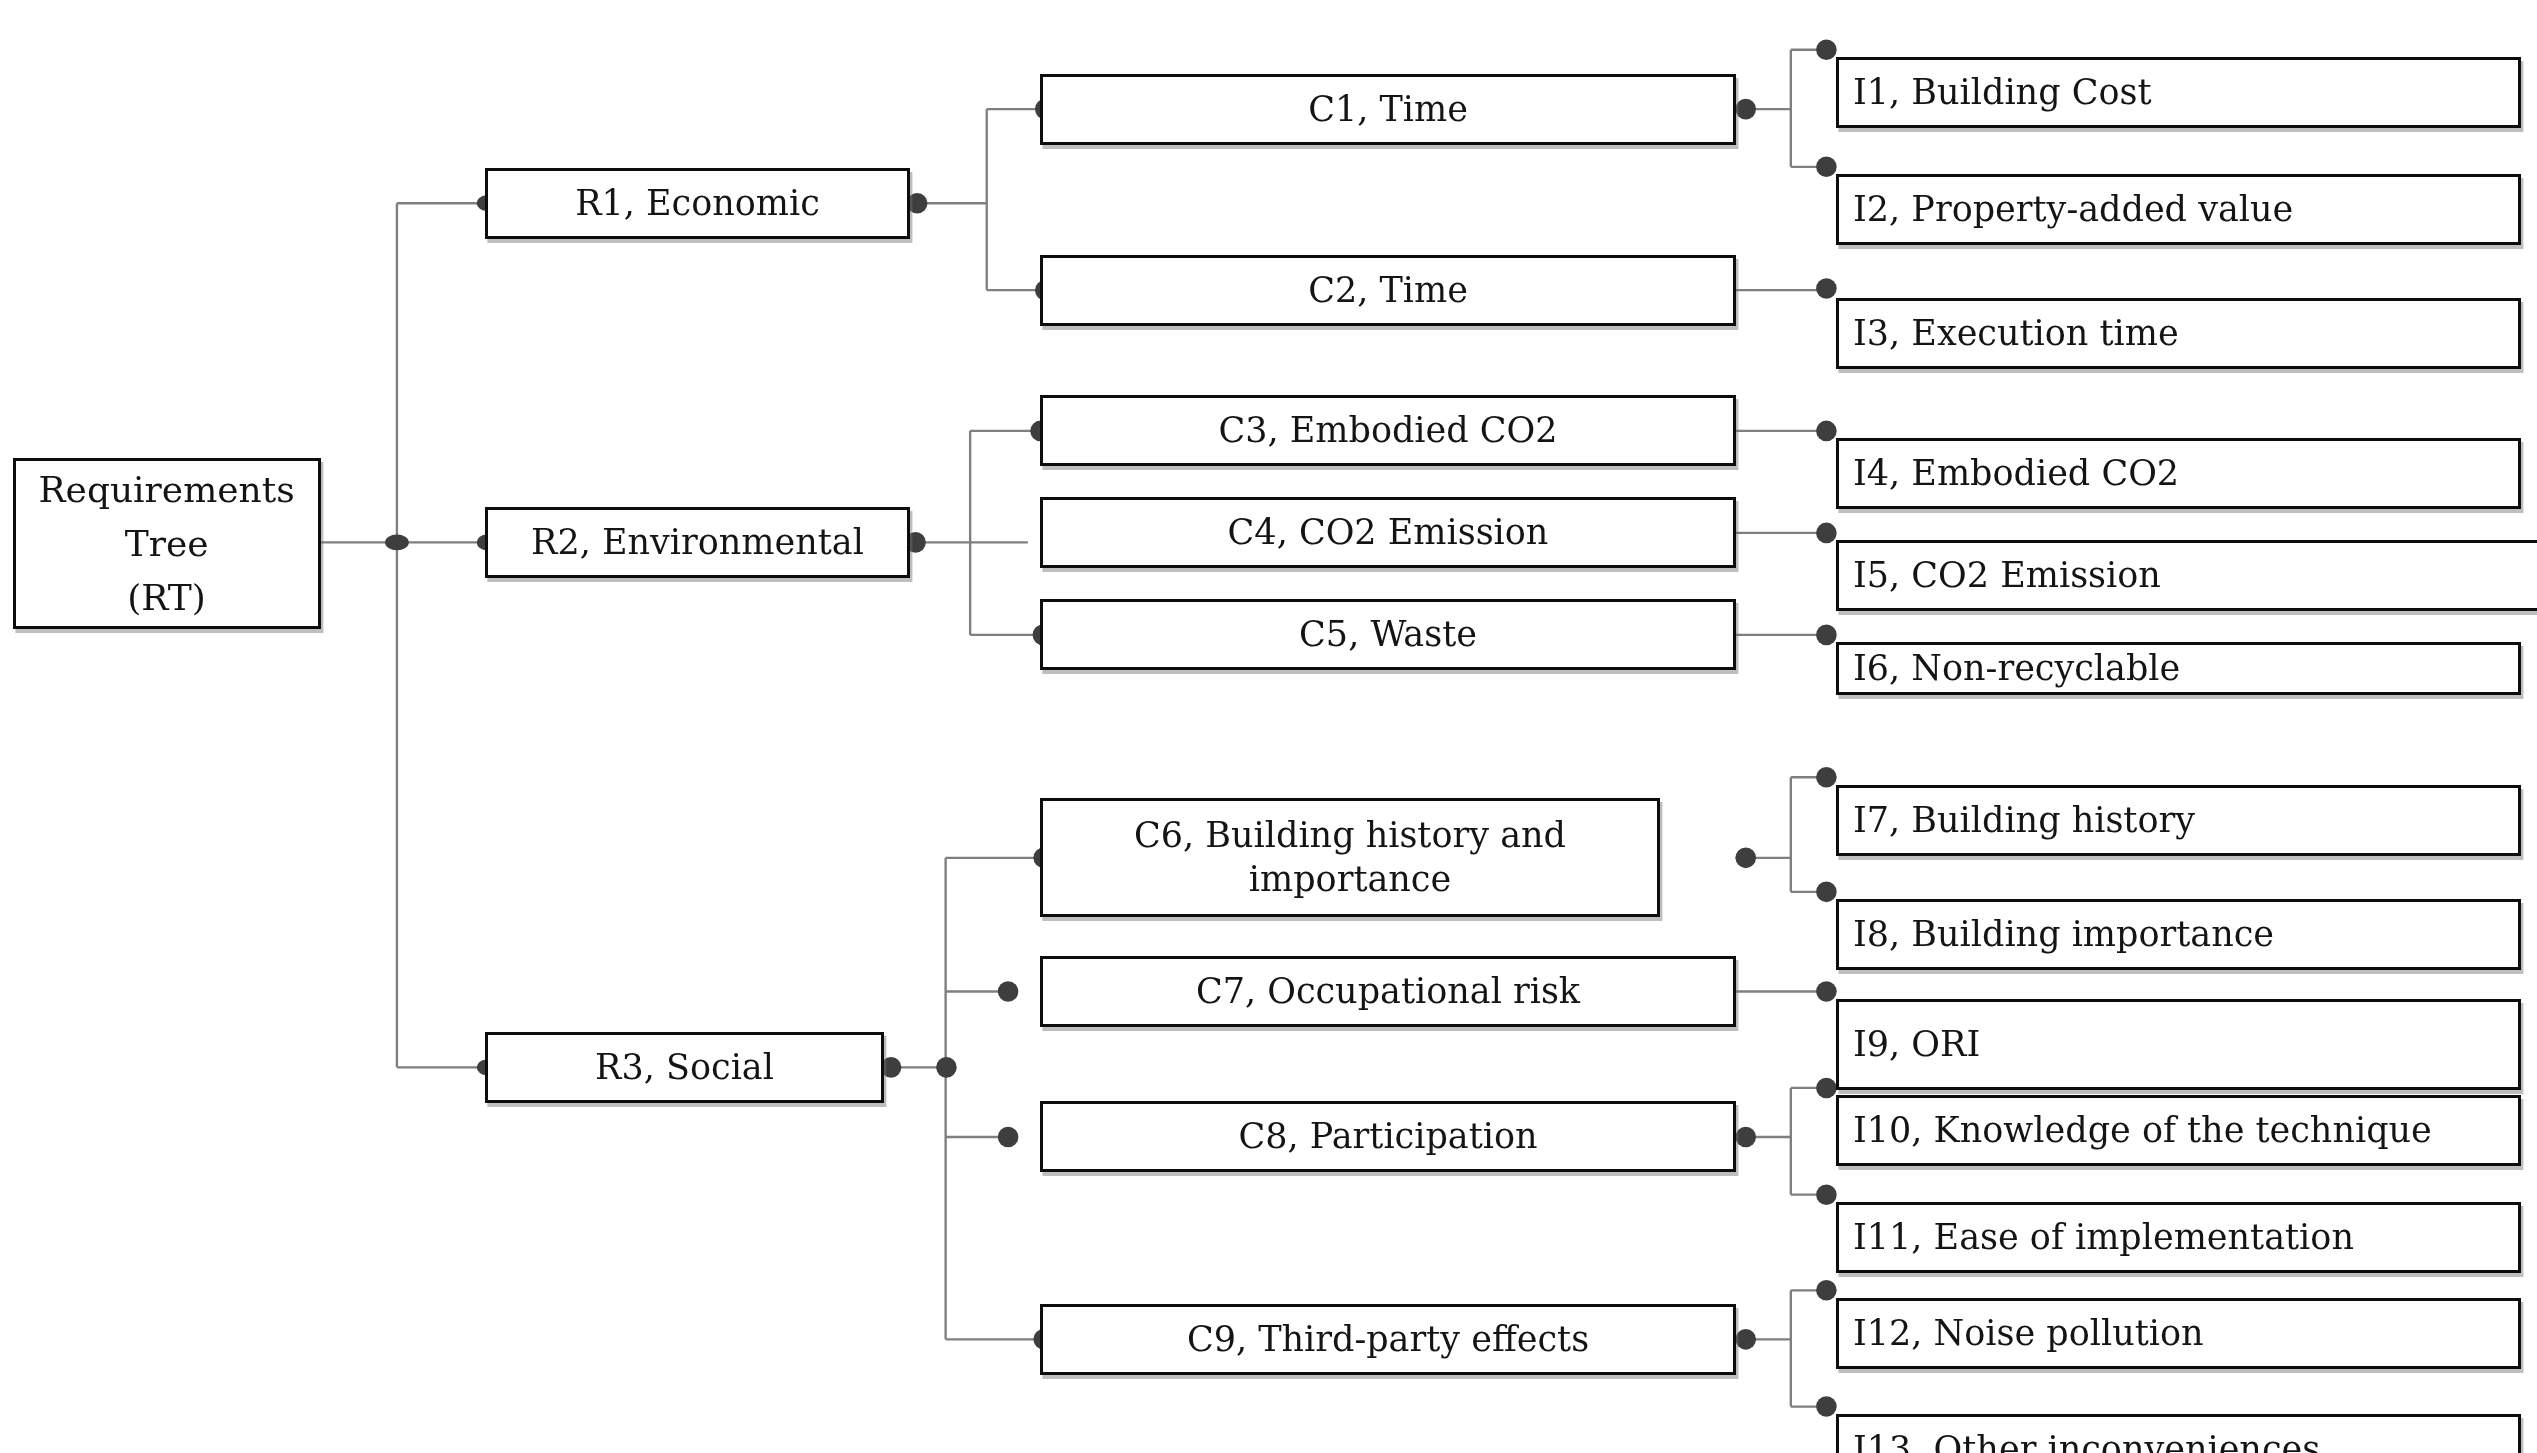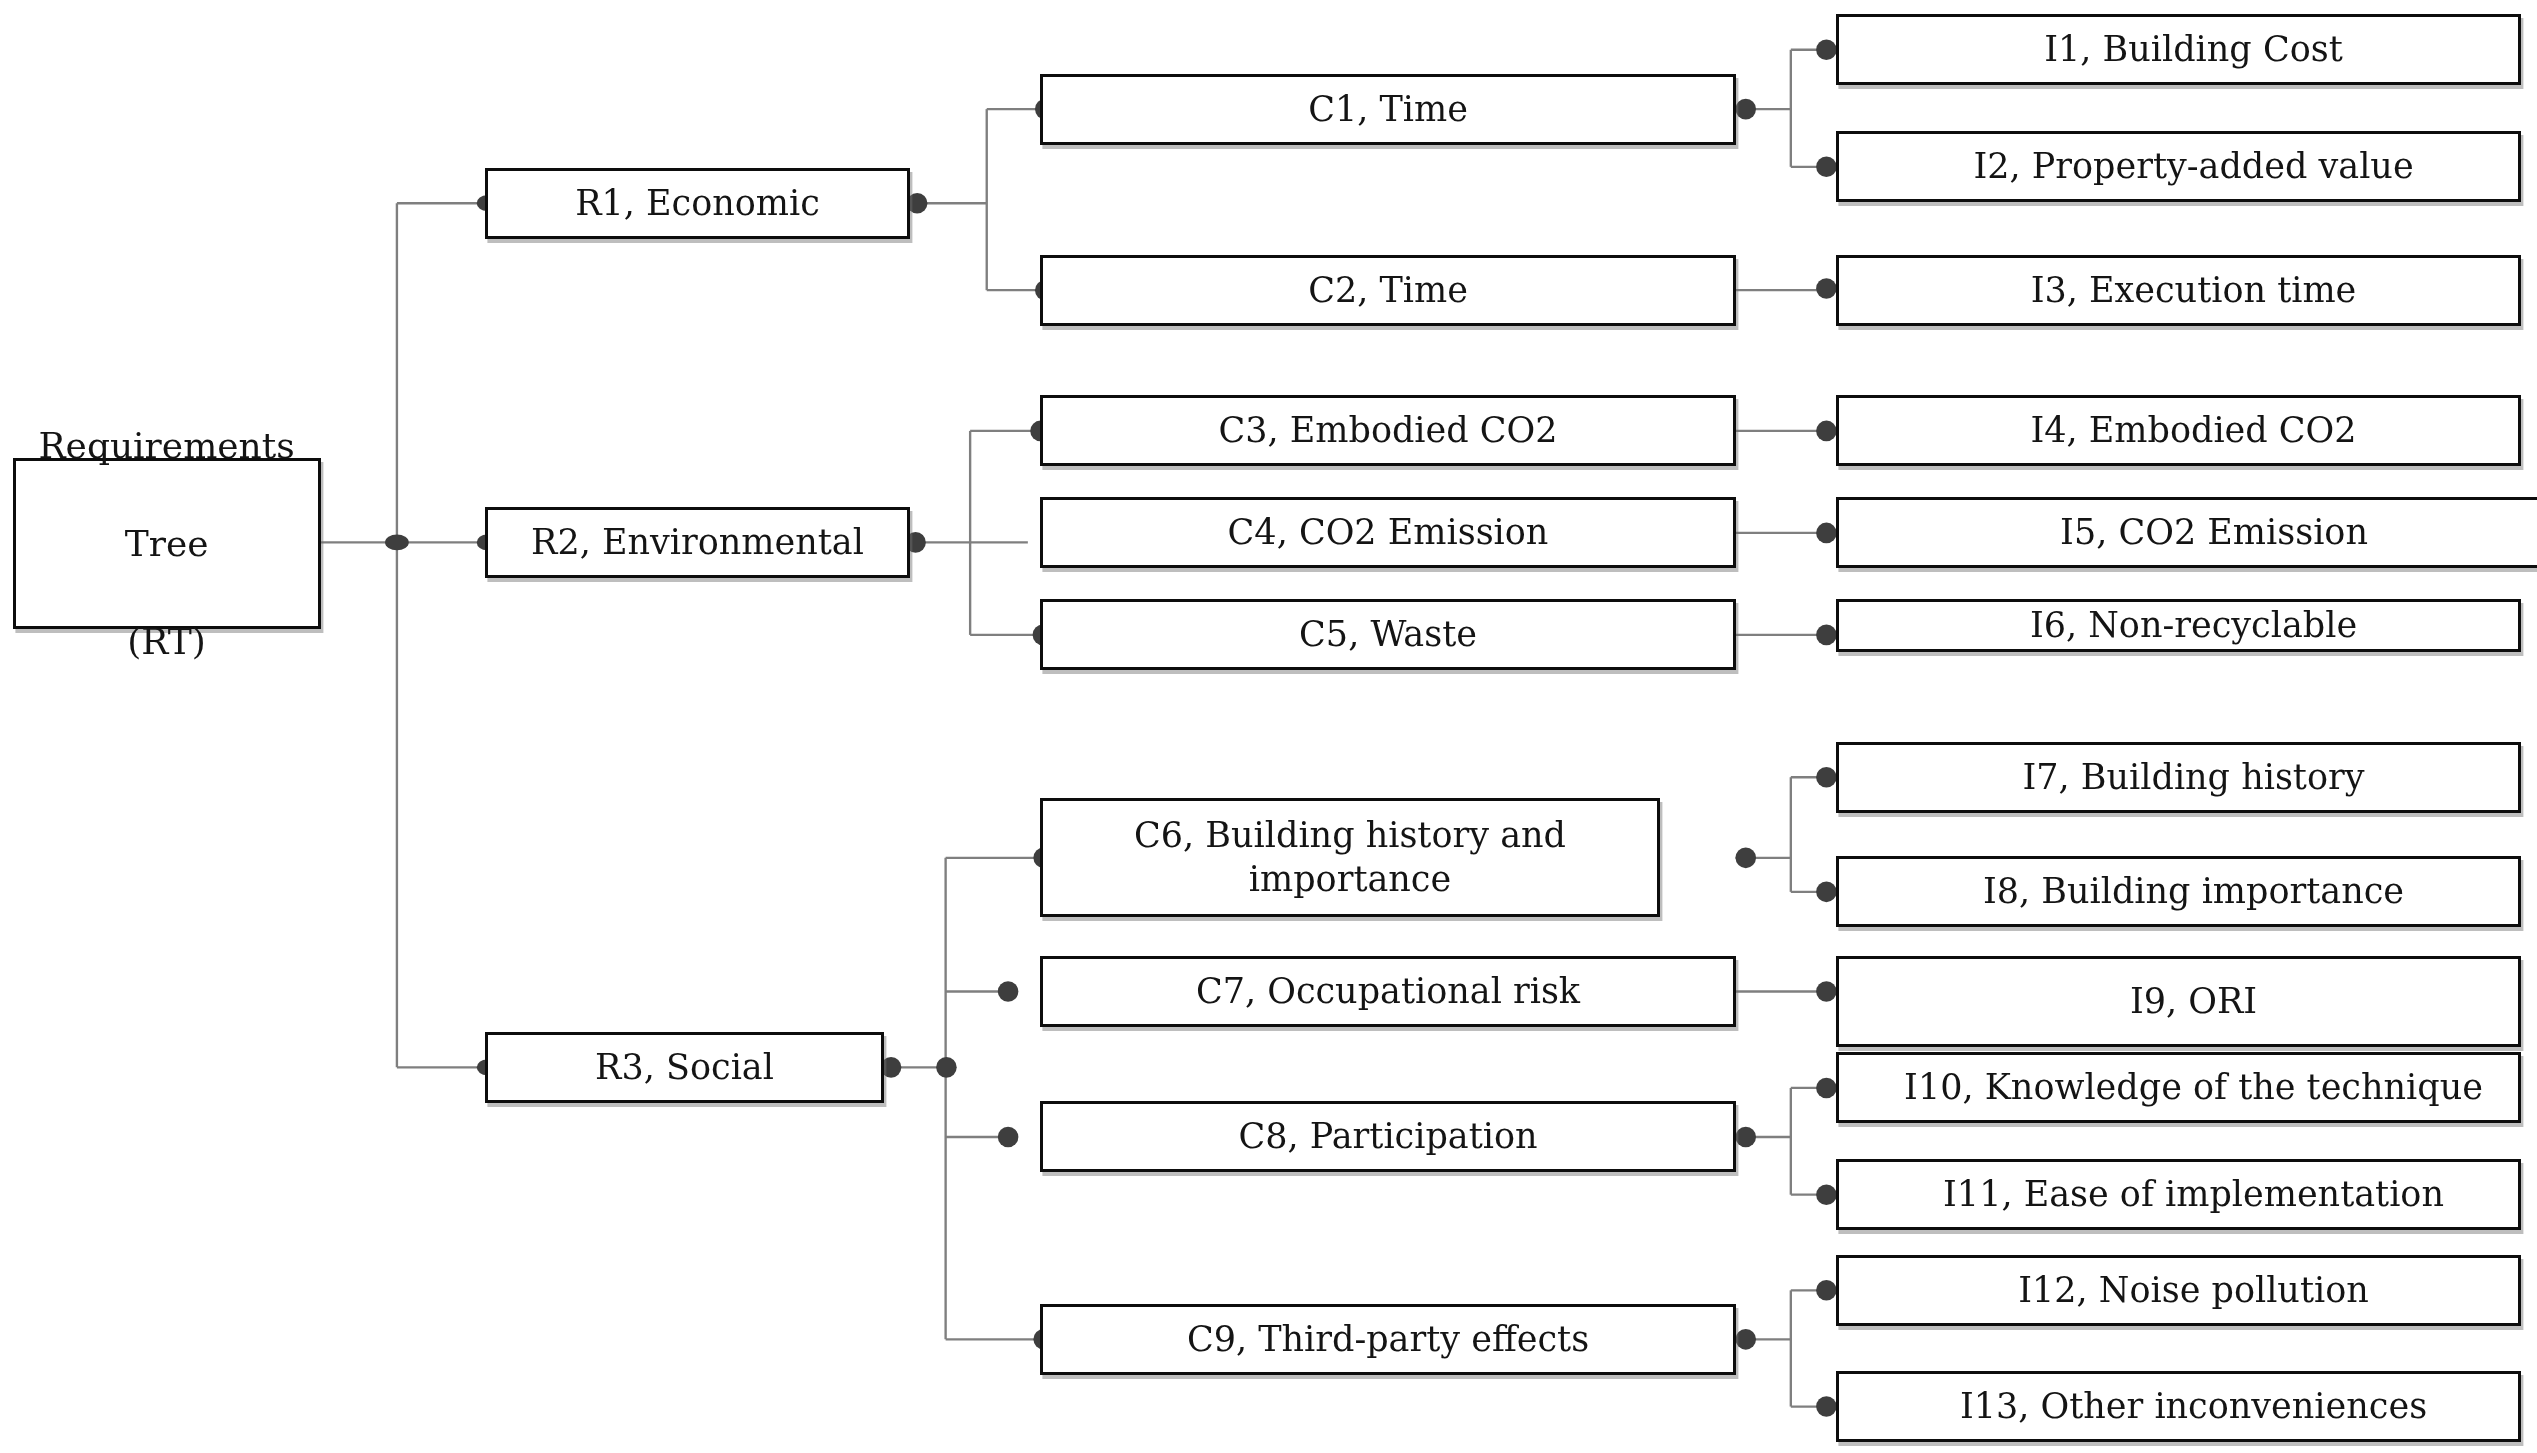--- a/index.html
+++ b/index.html
@@ -36,29 +36,29 @@
     border: 3.2px solid var(--border, #0d0d0d);
     box-shadow: 2.4px 4px 0 rgba(110,110,110,0.45);
     display: flex;
     align-items: center;
     justify-content: center;
     font-size: 35px;
     line-height: 1.25;
     text-align: center;
   }
   .node.left-align {
-    justify-content: center;
+    justify-content: flex-start;
     text-align: left;
-    padding-left: 30px;
+    padding-left: 14px;
+    margin-top: 43px;
   }
   .node.root-node {
     font-size: 36px;
     line-height: 1.5;
     flex-direction: column;
-    gap: 44px;
   }
   .node .lbl { display: block; }
   .node .lbl-wrap { max-width: 506px; }
 </style>
 </head>
 <body>
 
 <div class="stage">
 
   <svg id="connectors" viewBox="0 0 3210 1839" xmlns="http://www.w3.org/2000/svg">

